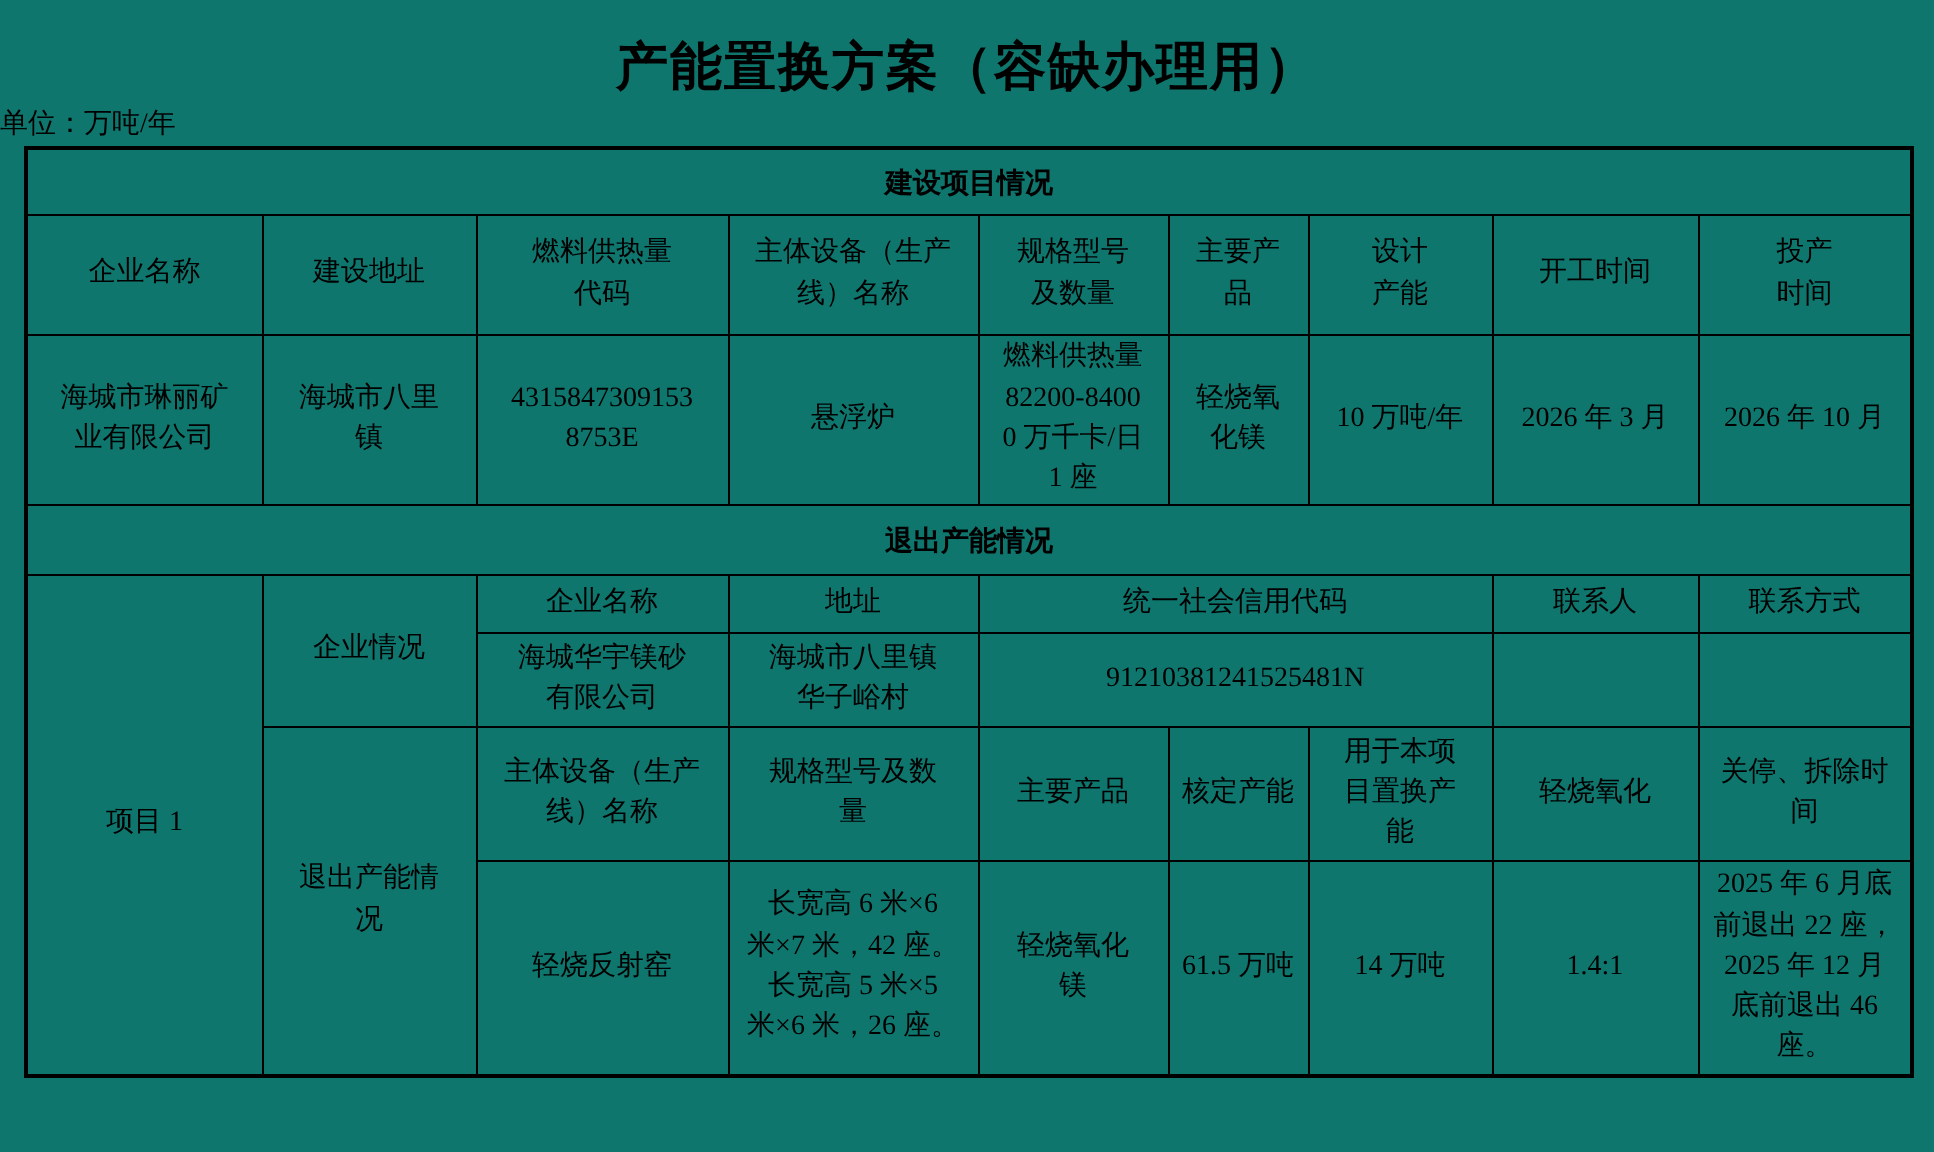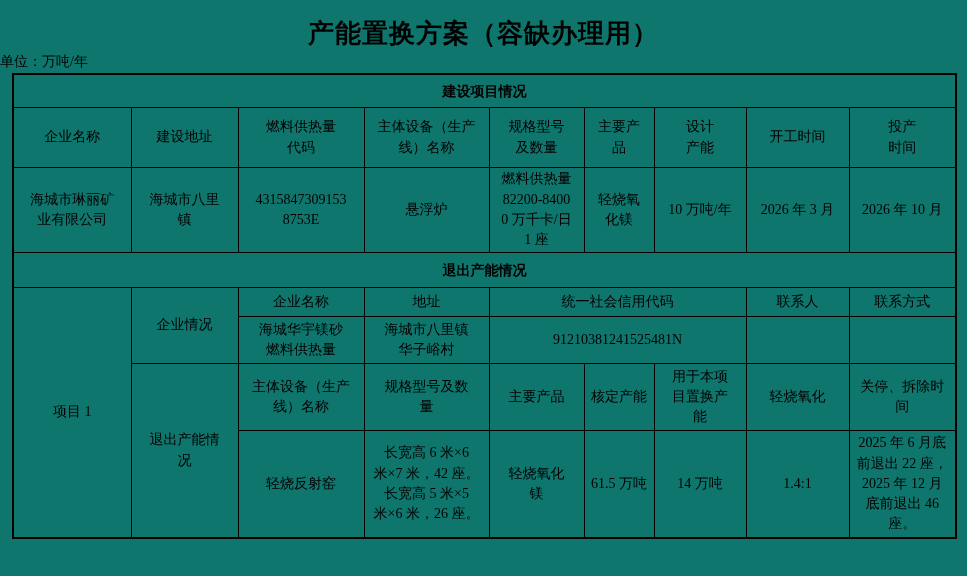--- a/index.html
+++ b/index.html
@@ -140,21 +140,21 @@
       <td rowspan="4">项目 1</td>
       <td rowspan="2">企业情况</td>
       <td>企业名称</td>
       <td>地址</td>
       <td colspan="3">统一社会信用代码</td>
       <td>联系人</td>
       <td>联系方式</td>
     </tr>
     <tr class="r-cval">
       <td>海城华宇镁砂
-燃料供热量</td>
+有限公司</td>
       <td>海城市八里镇
 华子峪村</td>
       <td colspan="3">91210381241525481N</td>
       <td></td>
       <td></td>
     </tr>
     <tr class="r-ehdr">
       <td rowspan="2">退出产能情
 况</td>
       <td>主体设备（生产

